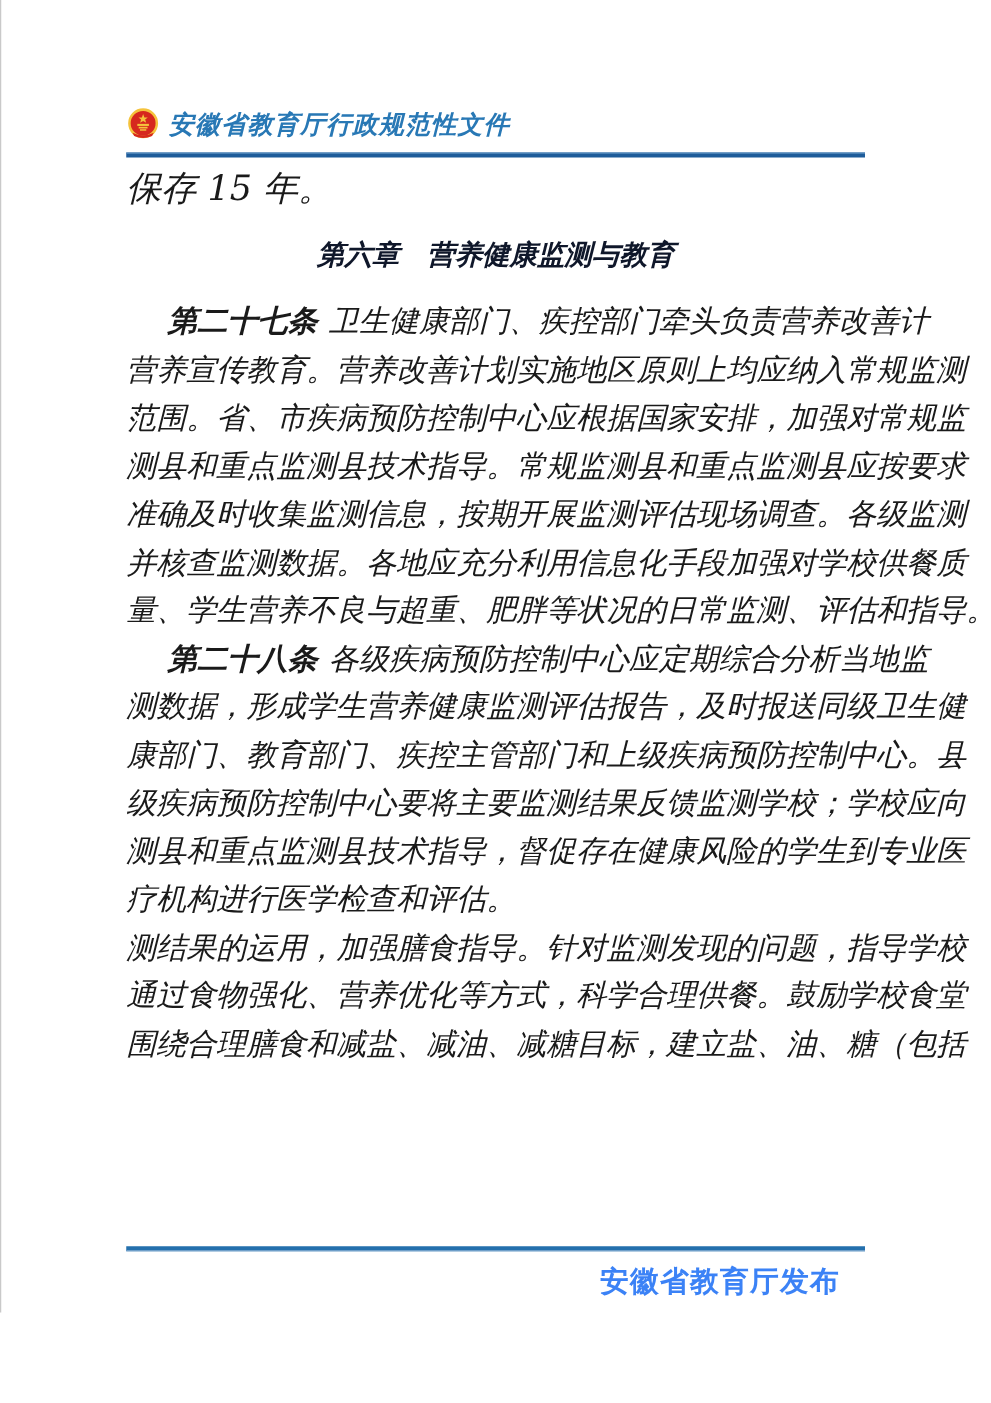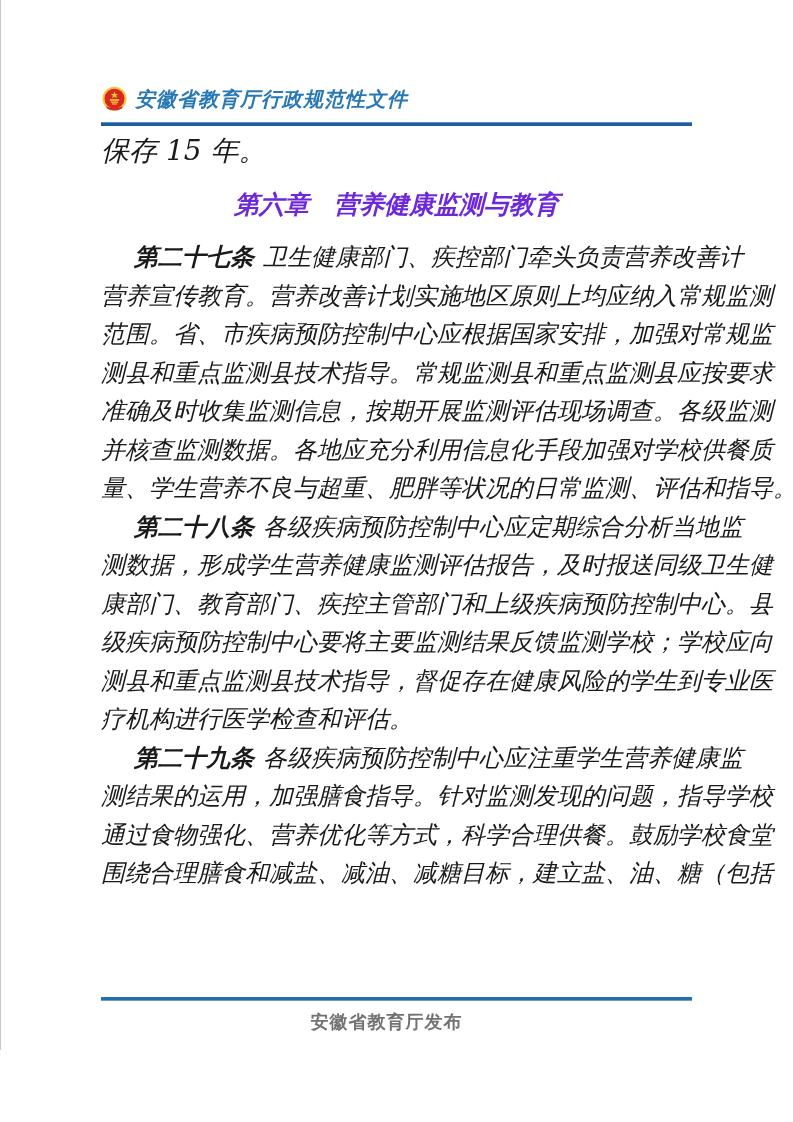--- a/index.html
+++ b/index.html
@@ -33,21 +33,21 @@
   .header-rule{
     margin-top:8px;height:3px;background:#1e5c9a;
     border-top:1px solid #5a8fc0;
   }
   .retention-note{
     margin-top:11px;font-size:28px;line-height:28px;
   }
   .chapter-heading{
     margin-top:25px;text-align:center;
     font-family:"DejaVu Sans","Liberation Sans",sans-serif;
-    font-weight:bold;font-size:25px;line-height:30px;color:#6d28d9;
+    font-weight:bold;font-size:22px;line-height:30px;color:#0f172a;
   }
   
   .body-text{margin-top:18px;}
   .line{
     font-size:24px;line-height:38.5px;height:38.5px;
     text-align:justify;text-align-last:justify;
     white-space:nowrap;
   }
   .line.short{text-align-last:left;}
   .line.first{text-indent:33px;}
@@ -55,23 +55,23 @@
     font-family:"DejaVu Sans","Liberation Sans",sans-serif;
     font-weight:bold;margin-right:9px;
   }
   
   .footer-rule{
     position:absolute;left:101px;top:997px;width:591px;height:3px;
     background:#2470ad;border-bottom:1px solid #6f9fc9;
   }
   .footer-publisher{
     position:absolute;left:101px;top:1010px;width:571px;
-    text-align:center;
+    text-align:right;
     font-family:"DejaVu Sans","Liberation Sans",sans-serif;
-    font-weight:bold;font-size:18px;color:#737373;
+    font-weight:bold;font-size:23px;color:#3b82f6;
     letter-spacing:1px;
   }
 </style>
 </head>
 <body>
 
 <div class="page">
   <div class="scan-edge"></div>
 
   <div class="content">
@@ -114,23 +114,20 @@
           <span class="term">第二十八条</span><span>各级疾病预防控制中心应定期综合分析当地监</span>
         </div>
         <div class="line">测数据，形成学生营养健康监测评估报告，及时报送同级卫生健</div>
         <div class="line">康部门、教育部门、疾控主管部门和上级疾病预防控制中心。县</div>
         <div class="line">级疾病预防控制中心要将主要监测结果反馈监测学校；学校应向</div>
         <div class="line">测县和重点监测县技术指导，督促存在健康风险的学生到专业医</div>
         <div class="line short">疗机构进行医学检查和评估。</div>
       </div>
 
       <div>
-        <div class="line first">
-          <span class="term">第二十九条</span><span>各级疾病预防控制中心应注重学生营养健康监</span>
-        </div>
         <div class="line">测结果的运用，加强膳食指导。针对监测发现的问题，指导学校</div>
         <div class="line">通过食物强化、营养优化等方式，科学合理供餐。鼓励学校食堂</div>
         <div class="line">围绕合理膳食和减盐、减油、减糖目标，建立盐、油、糖（包括</div>
       </div>
 
     </div>
   </div>
 
   <div class="footer-rule"></div>
   <div class="footer-publisher">安徽省教育厅发布</div>

